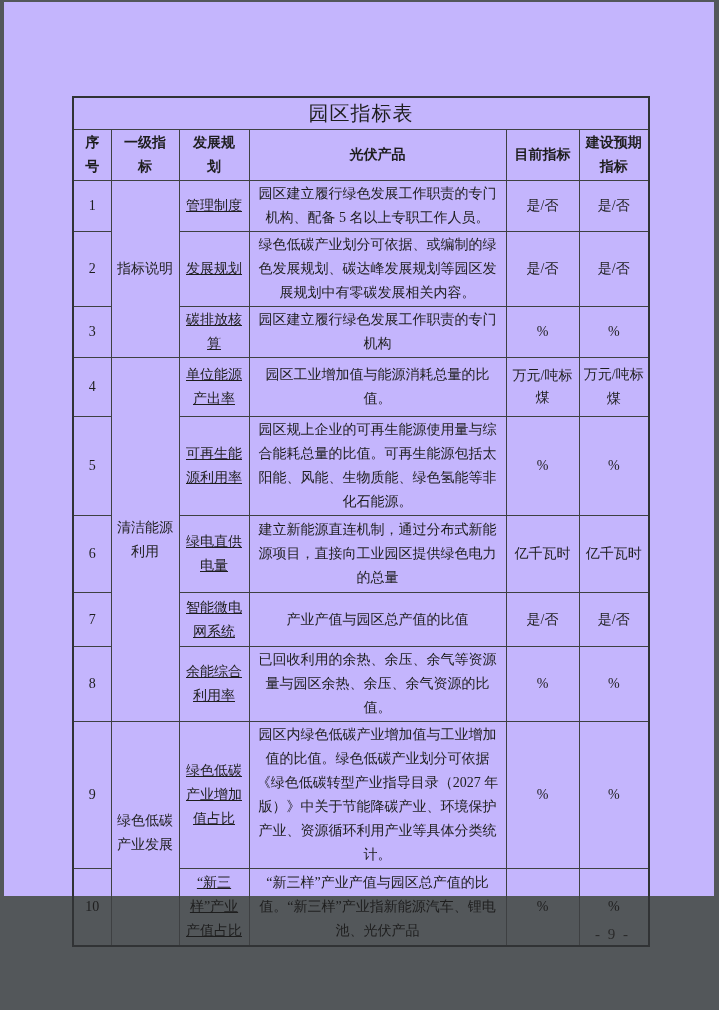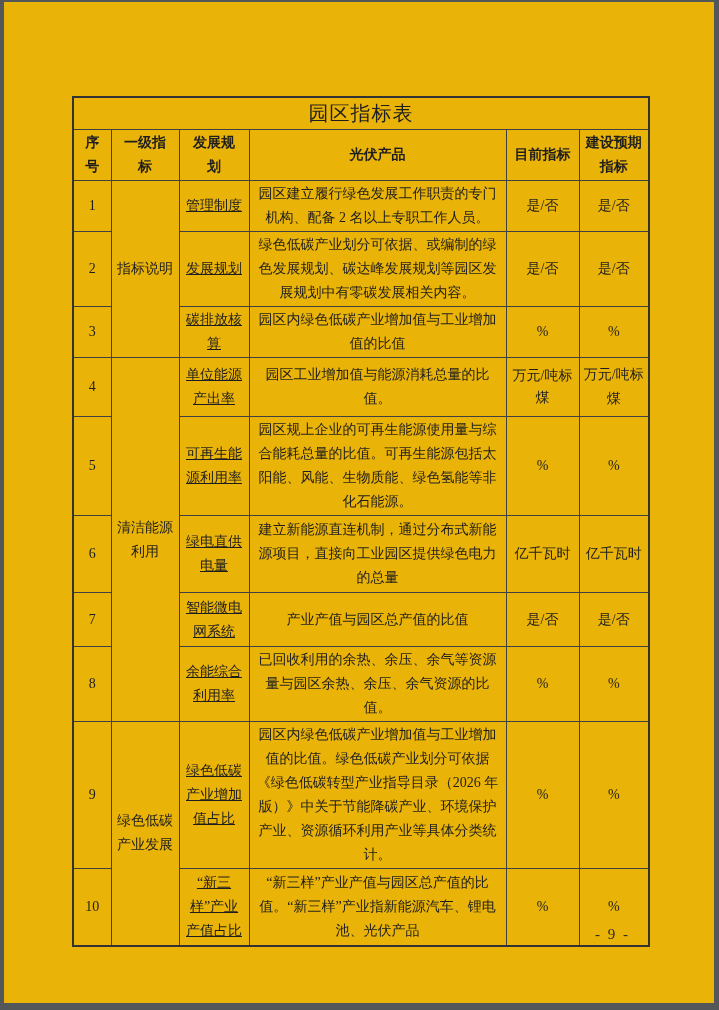--- a/index.html
+++ b/index.html
@@ -9,22 +9,22 @@
     height: 1010px;
     background: #53575a;
     overflow: hidden;
     font-family: "Liberation Serif", "DejaVu Serif", serif;
   }
   .page {
     position: absolute;
     left: 4px;
     top: 2px;
     width: 710px;
-    height: 1001px;
-    background: #eab308;
+    height: 894px;
+    background: #c4b5fd;
     color: #1e1e1e;
   }
   table.indicator-table {
     position: absolute;
     left: 68px;
     top: 94px;
     width: 576px;
     border-collapse: collapse;
     table-layout: fixed;
     border: 2px solid #313335;
@@ -108,37 +108,37 @@
       <th>发展规划</th>
       <th>光伏产品</th>
       <th>目前指标</th>
       <th style="padding:1px 1px">建设预期指标</th>
     </tr>
 
     <tr class="r1">
       <td class="cell-no">1</td>
       <td class="cell-primary" rowspan="3">指标说明</td>
       <td class="cell-secondary">管理制度</td>
-      <td class="cell-desc">园区建立履行绿色发展工作职责的专门机构、配备 2 名以上专职工作人员。</td>
+      <td class="cell-desc">园区建立履行绿色发展工作职责的专门机构、配备 5 名以上专职工作人员。</td>
       <td class="cell-current">是/否</td>
       <td class="cell-expected">是/否</td>
     </tr>
 
     <tr class="r2">
       <td class="cell-no">2</td>
       <td class="cell-secondary">发展规划</td>
       <td class="cell-desc">绿色低碳产业划分可依据、或编制的绿色发展规划、碳达峰发展规划等园区发展规划中有零碳发展相关内容。</td>
       <td class="cell-current">是/否</td>
       <td class="cell-expected">是/否</td>
     </tr>
 
     <tr class="r3">
       <td class="cell-no">3</td>
       <td class="cell-secondary">碳排放核算</td>
-      <td class="cell-desc">园区内绿色低碳产业增加值与工业增加值的比值</td>
+      <td class="cell-desc">园区建立履行绿色发展工作职责的专门机构</td>
       <td class="cell-current">%</td>
       <td class="cell-expected">%</td>
     </tr>
 
     <tr class="r4">
       <td class="cell-no">4</td>
       <td class="cell-primary" rowspan="5">清洁能源利用</td>
       <td class="cell-secondary">单位能源产出率</td>
       <td class="cell-desc">园区工业增加值与能源消耗总量的比值。</td>
       <td class="cell-current">万元/吨标煤</td>
@@ -174,21 +174,21 @@
       <td class="cell-secondary">余能综合利用率</td>
       <td class="cell-desc">已回收利用的余热、余压、余气等资源量与园区余热、余压、余气资源的比值。</td>
       <td class="cell-current">%</td>
       <td class="cell-expected">%</td>
     </tr>
 
     <tr class="r9">
       <td class="cell-no">9</td>
       <td class="cell-primary" rowspan="2">绿色低碳产业发展</td>
       <td class="cell-secondary">绿色低碳产业增加值占比</td>
-      <td class="cell-desc">园区内绿色低碳产业增加值与工业增加值的比值。绿色低碳产业划分可依据《绿色低碳转型产业指导目录（2026 年版）》中关于节能降碳产业、环境保护产业、资源循环利用产业等具体分类统计。</td>
+      <td class="cell-desc">园区内绿色低碳产业增加值与工业增加值的比值。绿色低碳产业划分可依据《绿色低碳转型产业指导目录（2027 年版）》中关于节能降碳产业、环境保护产业、资源循环利用产业等具体分类统计。</td>
       <td class="cell-current">%</td>
       <td class="cell-expected">%</td>
     </tr>
 
     <tr class="r10">
       <td class="cell-no">10</td>
       <td class="cell-secondary">“新三样”产业产值占比</td>
       <td class="cell-desc">“新三样”产业产值与园区总产值的比值。“新三样”产业指新能源汽车、锂电池、光伏产品</td>
       <td class="cell-current">%</td>
       <td class="cell-expected">%</td>

